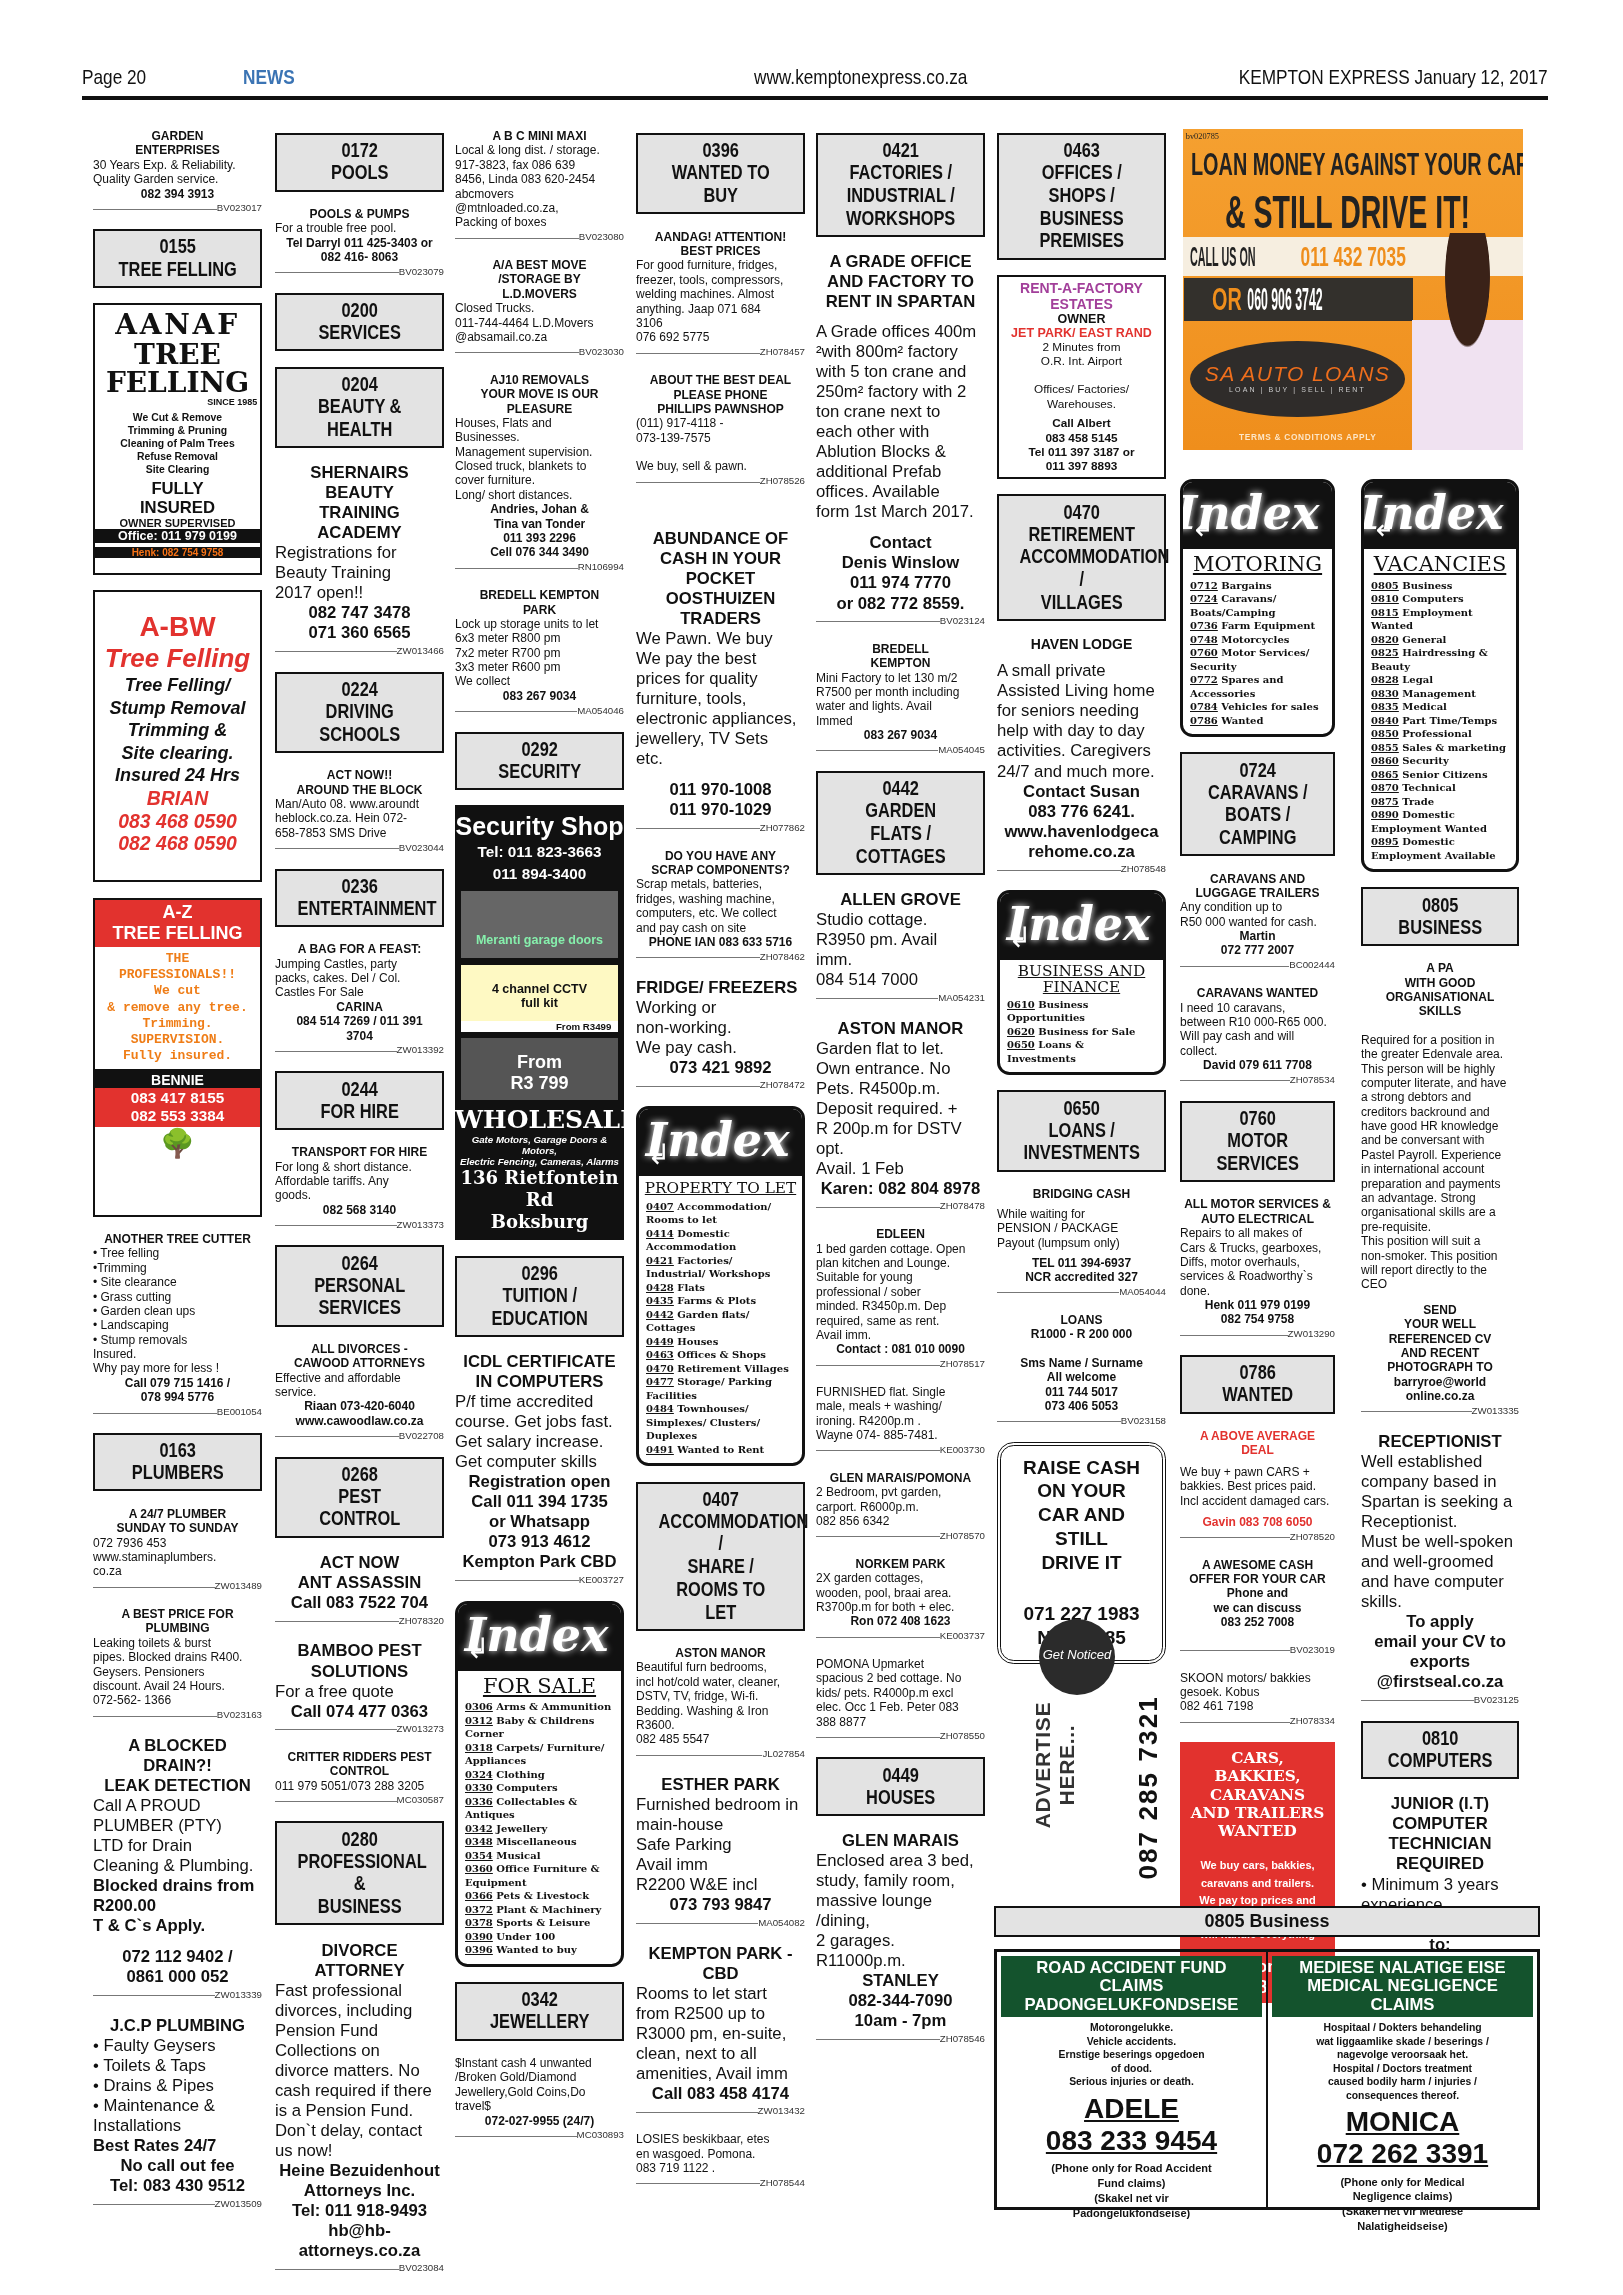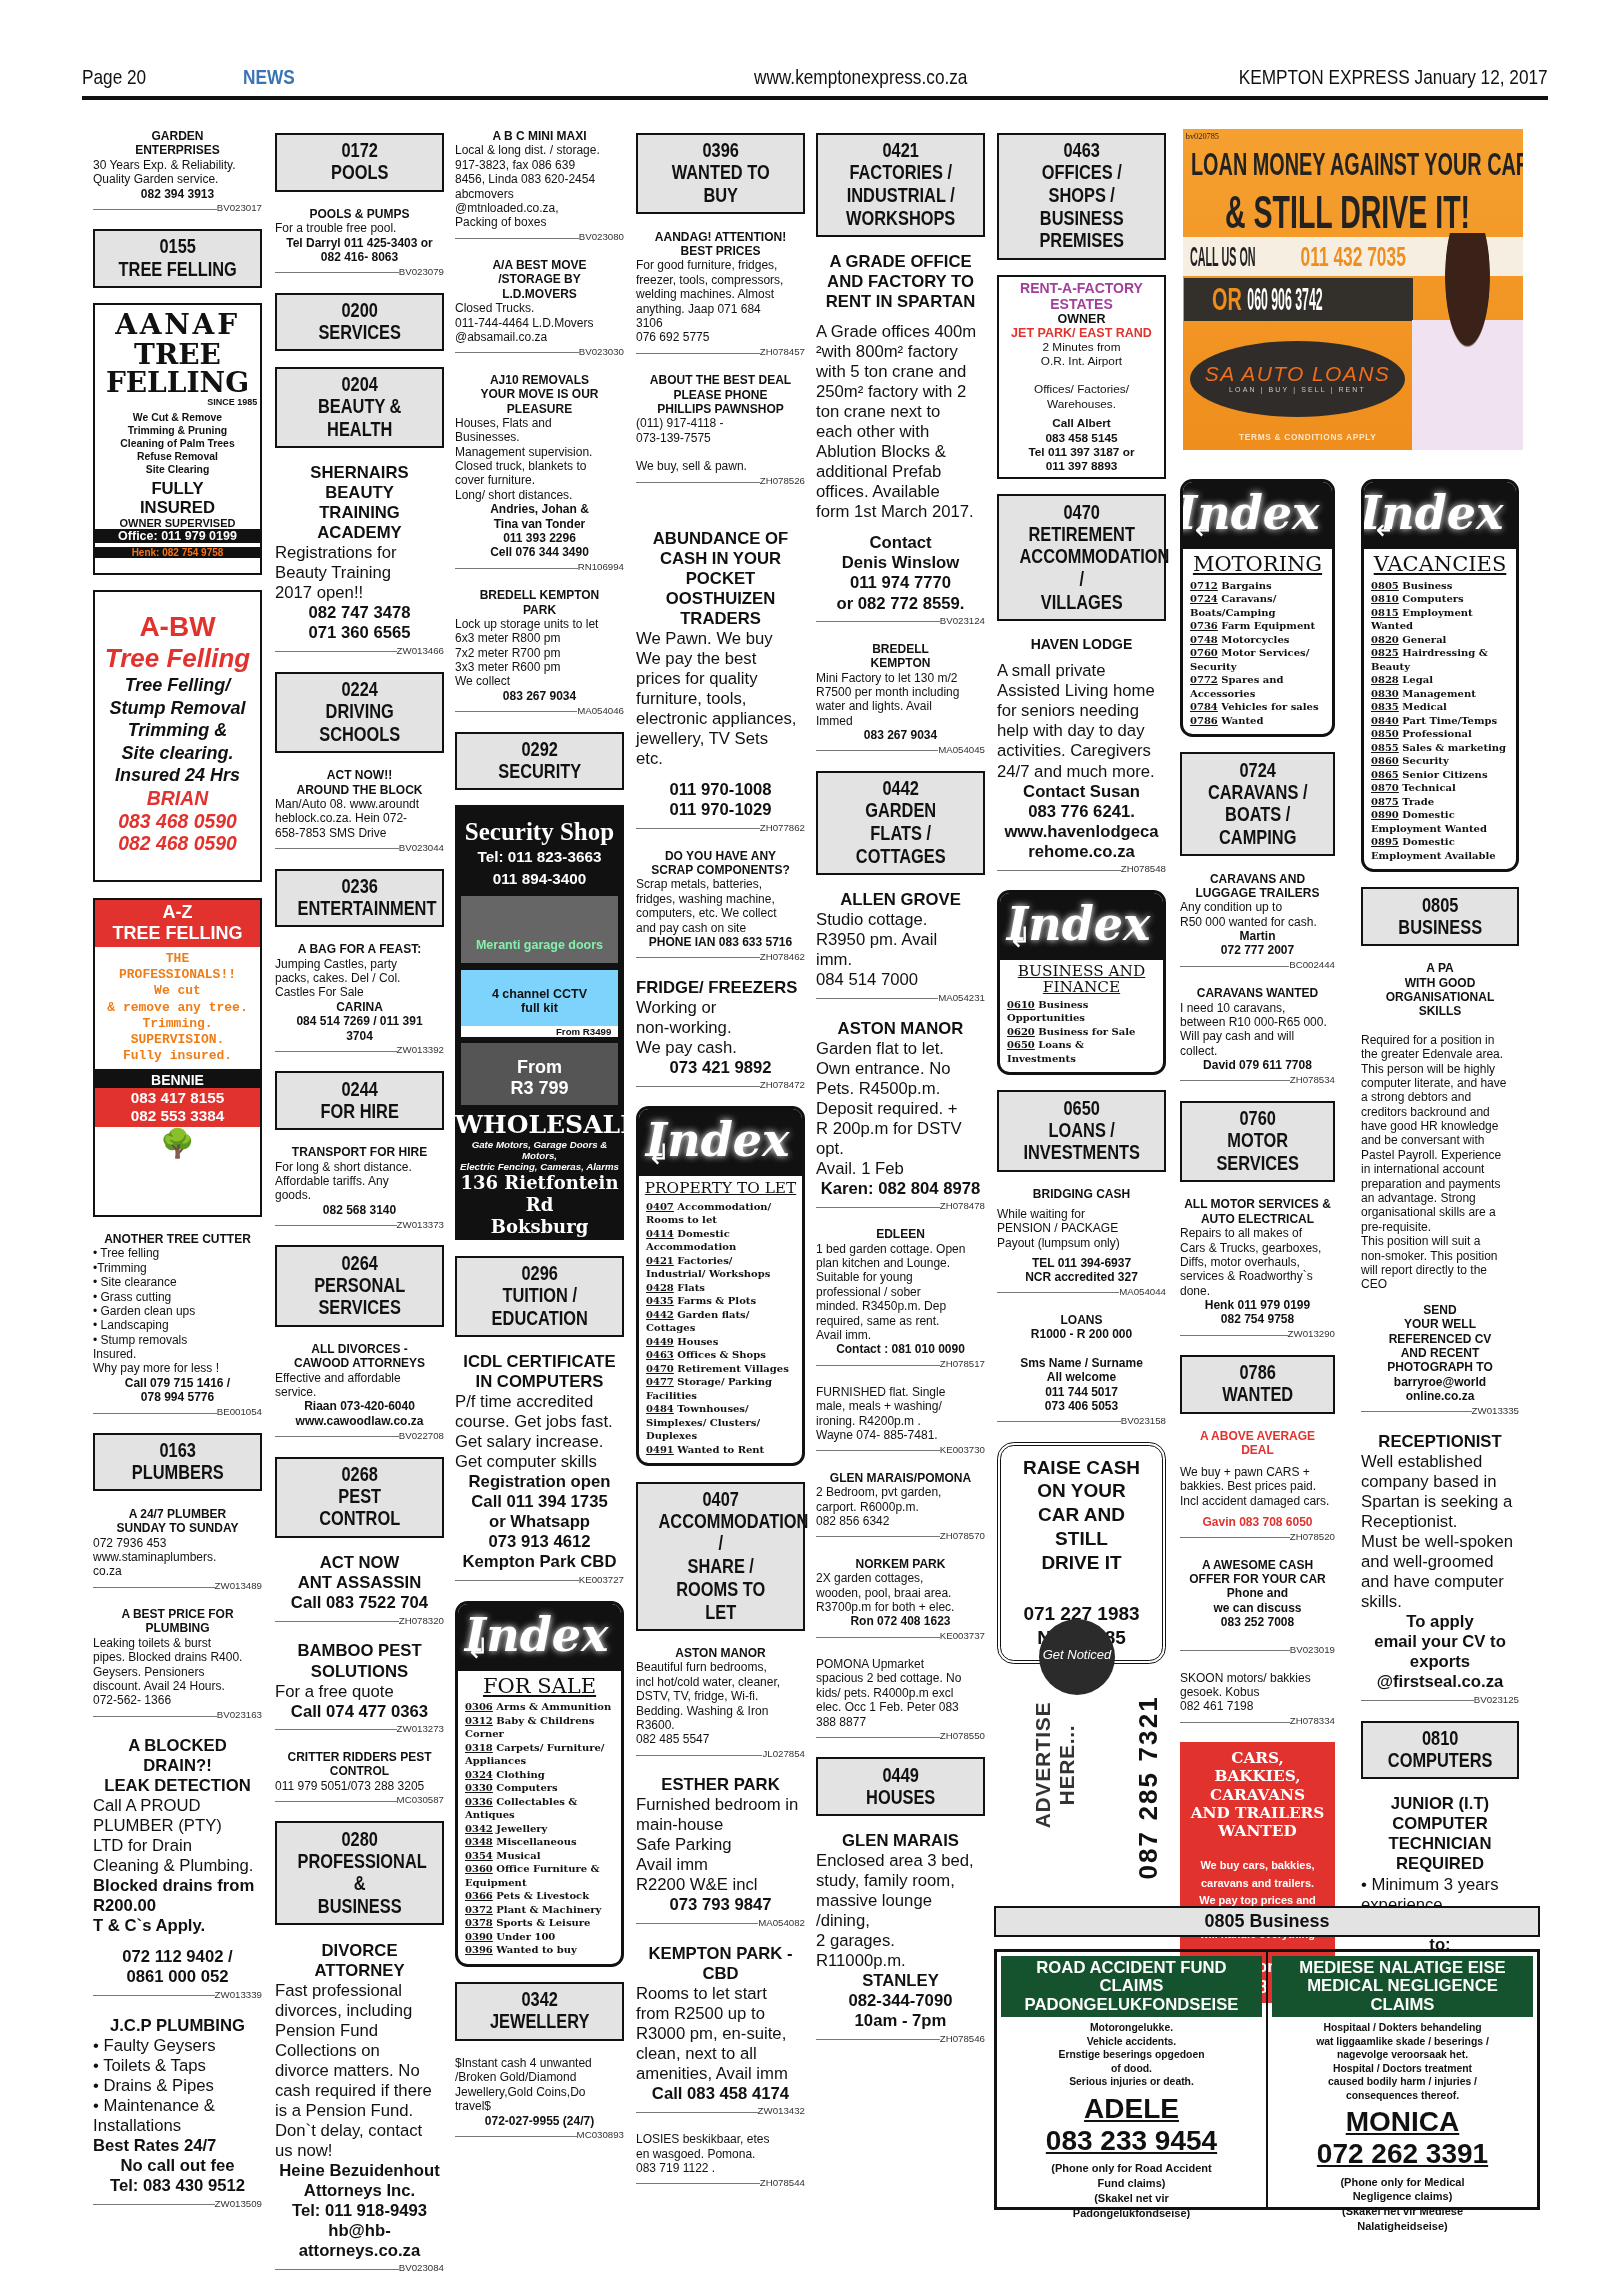--- a/index.html
+++ b/index.html
@@ -397,25 +397,25 @@
 3x3 meter R600 pm
 We collect</div>
       <div class="c">083 267 9034</div>
       <div class="ref">MA054046</div>
     </div>
   <div class="cat">
       <div class="num">0292</div>
       <div class="title">SECURITY</div>
     </div>
   <div class="sec-shop">
-    <div style="font-family:Liberation Serif, serif;font-weight:bold;font-size:25px;padding-top:13px;">Security Shop</div>
+    <div style="font-family:Liberation Sans, sans-serif;font-weight:bold;font-size:25px;padding-top:7px;">Security Shop</div>
     <div style="font-size:15.3px;font-weight:bold;white-space:pre-line;line-height:1.4;">Tel: 011 823-3663
 011 894-3400</div>
     <div style="margin:7px 5.6px;height:67px;background:#666;font-weight:bold;font-size:12.5px;color:#86efac;padding-top:42px;">Meranti garage doors</div>
-    <div style="background:#7dd3fc;color:#111;margin:0 5.6px;height:56px;font-weight:bold;font-size:12.5px;white-space:pre-line;padding-top:16.7px;">4 channel CCTV
+    <div style="background:#fef9c3;color:#111;margin:0 5.6px;height:56px;font-weight:bold;font-size:12.5px;white-space:pre-line;padding-top:16.7px;">4 channel CCTV
 full kit</div>
     <div style="background:#fff;color:#111;margin:0 5.6px;font-size:9.7px;font-weight:bold;text-align:right;padding-right:7px;">From R3499</div>
     <div style="margin:5.6px;height:62px;background:#555;font-weight:bold;font-size:18px;white-space:pre-line;padding-top:14px;">From
 R3 799</div>
     <div style="font-family:'DejaVu Serif',serif;font-weight:bold;font-size:25px;">WHOLESALE</div>
     <div style="font-size:9.7px;font-weight:bold;white-space:pre-line;font-style:italic;">Gate Motors, Garage Doors &amp; Motors,
 Electric Fencing, Cameras, Alarms</div>
     <div style="font-family:'DejaVu Serif',serif;font-size:18px;font-weight:bold;white-space:pre-line;line-height:1.2;">136 Rietfontein Rd
 Boksburg</div>
   </div>

